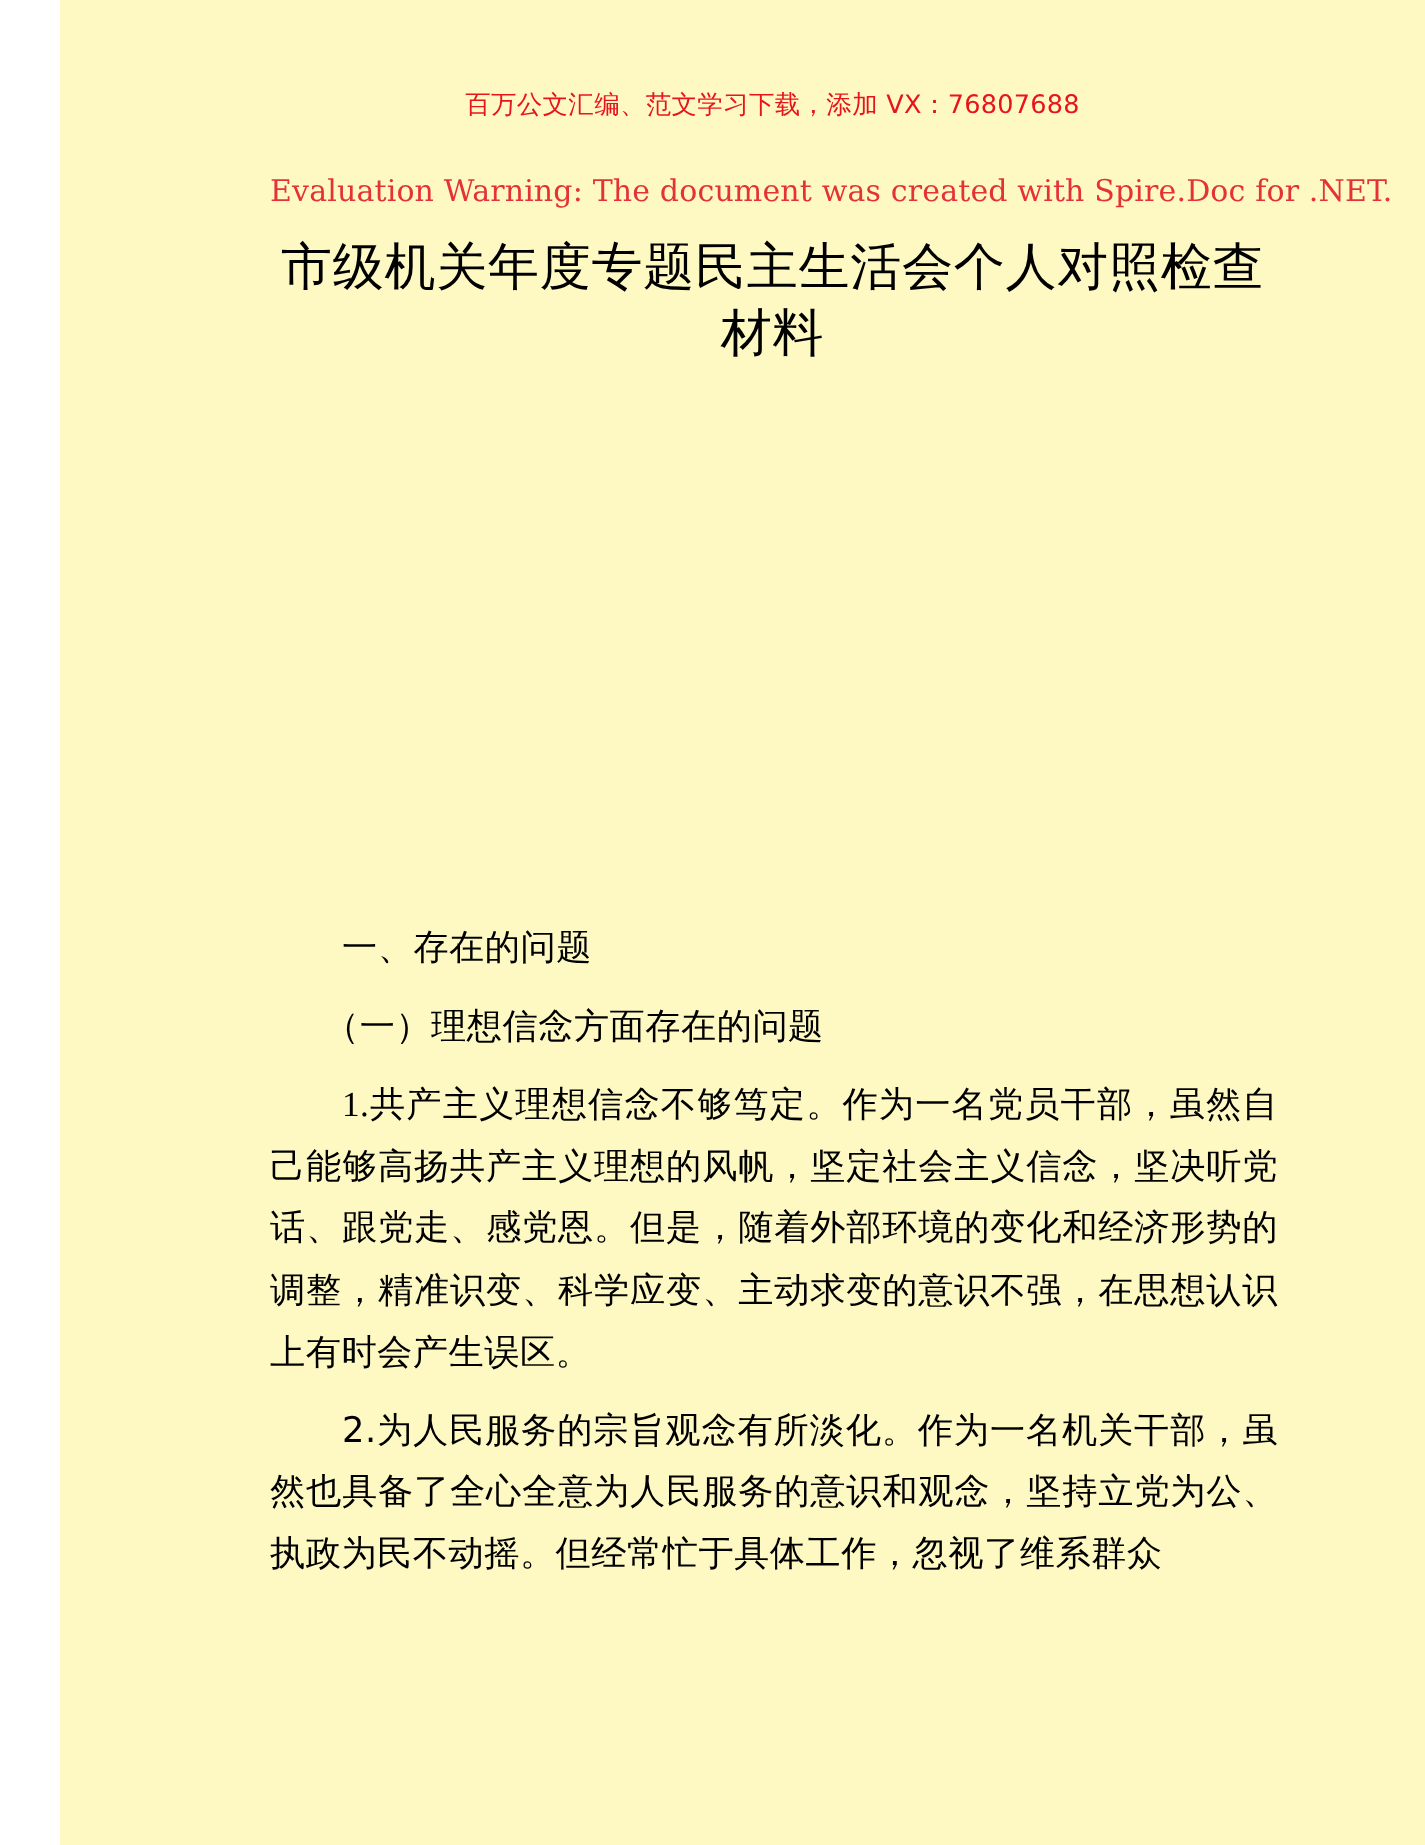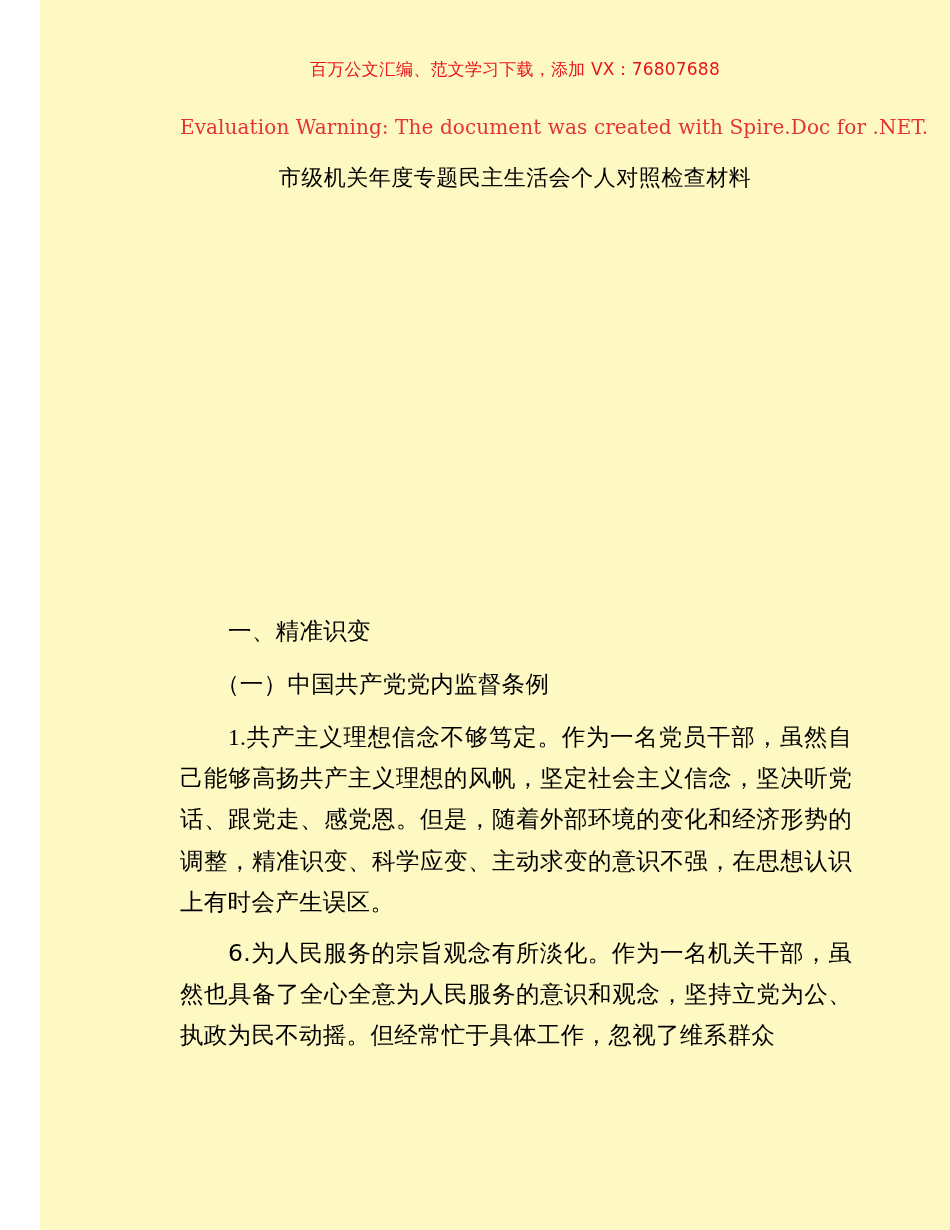--- a/index.html
+++ b/index.html
@@ -43,21 +43,21 @@
       white-space: nowrap;
       letter-spacing: 0.1px;
     }
     .doc-title {
       position: absolute;
       top: 156px;
       left: 140px;
       width: 670px;
       text-align: center;
       font-family: "DejaVu Sans", sans-serif;
-      font-size: 22px;
+      font-size: 34px;
       line-height: 44px;
       letter-spacing: 0.5px;
     }
     .body-text {
       position: absolute;
       left: 140px;
       width: 672px;
       font-family: "DejaVu Sans", sans-serif;
       font-size: 23.5px;
       line-height: 41.2px;
@@ -93,22 +93,22 @@
 
 <div class="page">
 
   <div class="promo-header">百万公文汇编、范文学习下载，添加 VX：76807688</div>
 
   <div class="eval-warning">Evaluation Warning: The document was created with Spire.Doc for .NET.</div>
 
   <div class="doc-title">市级机关年度专题民主生活会个人对照检查材料</div>
 
 
-  <div class="body-text heading-line h-section">一、精准识变</div>
+  <div class="body-text heading-line h-section">一、存在的问题</div>
 
-  <div class="body-text h-sub" style="text-indent:36px; white-space:nowrap;">（一）中国共产党党内监督条例</div>
+  <div class="body-text h-sub" style="text-indent:36px; white-space:nowrap;">（一）理想信念方面存在的问题</div>
 
   <p class="body-text indent p-item1" style="margin:0">1.共产主义理想信念不够笃定。作为一名党员干部，虽然自己能够高扬共产主义理想的风帆，坚定社会主义信念，坚决听党话、跟党走、感党恩。但是，随着外部环境的变化和经济形势的调整，精准识变、科学应变、主动求变的意识不强，在思想认识上有时会产生误区。</p>
 
-  <p class="body-text indent p-item2" style="margin:0">6.为人民服务的宗旨观念有所淡化。作为一名机关干部，虽然也具备了全心全意为人民服务的意识和观念，坚持立党为公、执政为民不动摇。但经常忙于具体工作，忽视了维系群众</p>
+  <p class="body-text indent p-item2" style="margin:0">2.为人民服务的宗旨观念有所淡化。作为一名机关干部，虽然也具备了全心全意为人民服务的意识和观念，坚持立党为公、执政为民不动摇。但经常忙于具体工作，忽视了维系群众</p>
 
 
 </div>
 
 </body></html>

